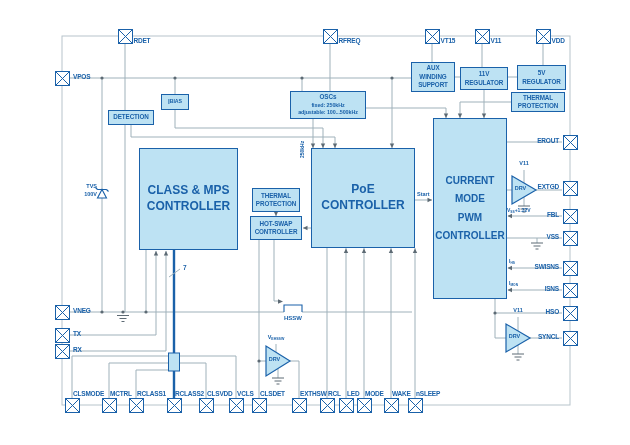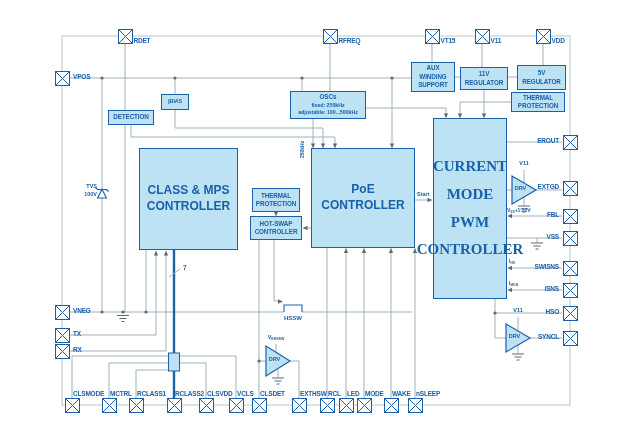--- a/index.html
+++ b/index.html
@@ -4,21 +4,21 @@
 <style>
   html,body{margin:0;padding:0;background:#fff;}
   #stage{position:relative;width:630px;height:445px;background:#fff;
          font-family:"Liberation Sans",sans-serif;overflow:hidden;}
   #stage svg{position:absolute;left:0;top:0;}
   .blk{position:absolute;background:#bde2f3;border:1.2px solid #1a61a9;color:#1a61a9;
        font-weight:bold;display:flex;flex-direction:column;align-items:center;
        justify-content:center;text-align:center;box-sizing:border-box;z-index:3;}
   .blk.sm{font-size:6.3px;line-height:1.35;letter-spacing:-0.1px;}
   .blk.lg{font-size:12px;line-height:1.3;}
-  .blk.lg4{font-size:15px;line-height:1.85;font-family:Liberation Serif, serif;}
+  .blk.lg4{font-size:10px;line-height:1.85;}
   .blk.osc span.t{font-size:6.3px;line-height:1.4;}
   .blk.osc span.s{font-size:5.4px;line-height:1.45;letter-spacing:-0.1px;}
   .pinbox{position:absolute;width:15px;height:15px;box-sizing:border-box;background-color:#fff;
       border:1.2px solid #1a61a9;z-index:4;
       background-image:
         linear-gradient(45deg,transparent calc(50% - .6px),#1a61a9 calc(50% - .6px),#1a61a9 calc(50% + .6px),transparent calc(50% + .6px)),
         linear-gradient(-45deg,transparent calc(50% - .6px),#1a61a9 calc(50% - .6px),#1a61a9 calc(50% + .6px),transparent calc(50% + .6px));}
   .lbl{position:absolute;color:#1a61a9;font-weight:bold;white-space:nowrap;line-height:1;z-index:5;}
   .lbl sub{font-size:65%;vertical-align:-0.25em;}
 </style>

